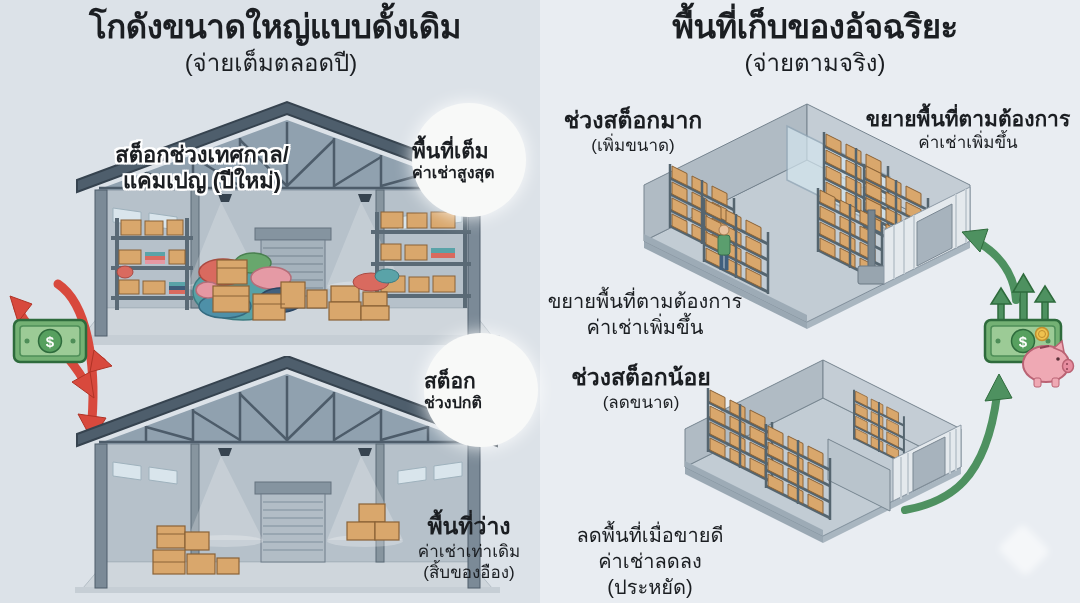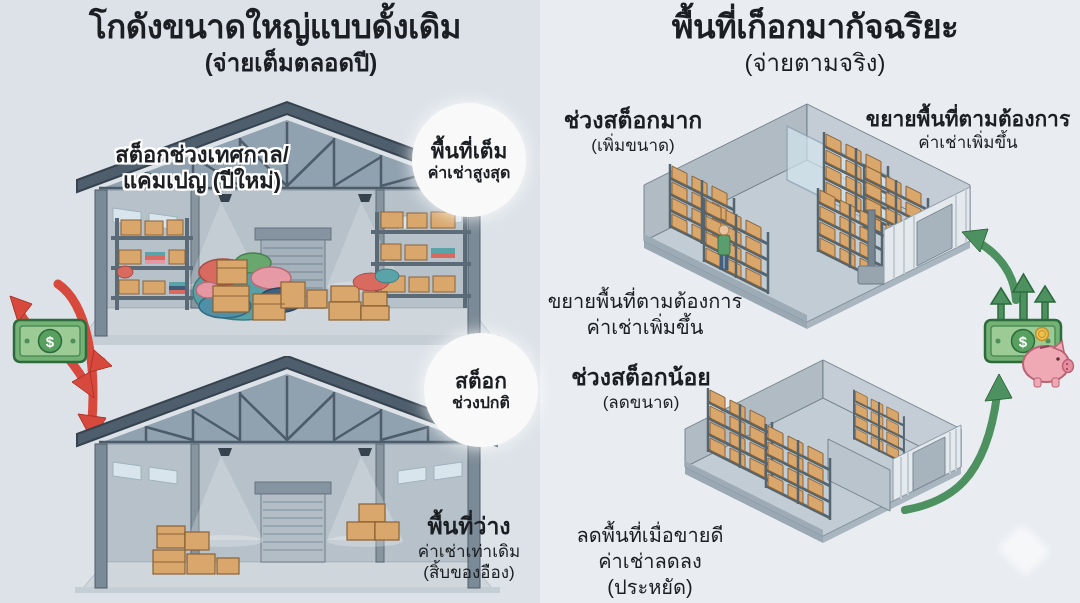--- a/index.html
+++ b/index.html
@@ -14,21 +14,21 @@
   .ttl{font-size:33px;font-weight:700;text-align:center;letter-spacing:-0.5px;line-height:1.15;}
   .sub{font-size:24px;font-weight:400;text-align:center;line-height:1.1;}
   .center{text-align:center;line-height:1.18;}
   .outlined{
     font-weight:700;font-size:22px;
     text-shadow:-2px -2px 0 #fff,2px -2px 0 #fff,-2px 2px 0 #fff,2px 2px 0 #fff,
                  0 -2px 0 #fff,0 2px 0 #fff,-2px 0 0 #fff,2px 0 0 #fff;
   }
   .badge{
     background:#f8f9f8;border-radius:50%;
-    display:flex;flex-direction:column;align-items:center;justify-content:center;
+    display:flex;flex-direction:column;align-items:flex-start;justify-content:center;
     box-shadow:0 0 18px rgba(255,255,255,.9);
   }
   .badge .l1{font-size:21px;font-weight:700;line-height:1.2;}
   .badge .l2{font-size:16px;font-weight:700;line-height:1.2;}
   .cap1{font-size:23px;font-weight:700;line-height:1.25;}
   .cap2{font-size:17px;font-weight:400;line-height:1.25;}
   .watermark{
     width:40px;height:36px;background:rgba(255,255,255,.55);
     transform:rotate(45deg);border-radius:6px;filter:blur(3px);
   }
@@ -59,21 +59,21 @@
         </g>
         <path d="M0,2 L0,-62 M64,34 L64,-28 M32,18 L32,-46" stroke="#55656f" stroke-width="2.5" fill="none"></path>
       </g>
     </defs>
   </svg>
 
   <div class="abs panel-left"></div>
   <div class="abs panel-right"></div>
 
   <div class="abs ttl" style="left:60px;top:8px;width:430px;">โกดังขนาดใหญ่แบบดั้งเดิม</div>
-  <div class="abs sub" style="left:76px;top:50px;width:430px;font-weight:bold;">(จ่ายเต็มตลอดปี)</div>
+  <div class="abs sub" style="left:56px;top:50px;width:430px;">(จ่ายเต็มตลอดปี)</div>
 
   <svg class="abs" style="left:75px;top:100px;" width="425" height="245" viewBox="0 0 425 245">
     <rect x="30" y="90" width="365" height="118" fill="#b6c1ca" stroke="#8795a2"></rect>
     <polygon points="8,236 30,208 395,208 417,236" fill="#cfd6dc" stroke="#b4bec6"></polygon>
     <rect x="0" y="235" width="425" height="10" fill="#c6ced5"></rect>
     <polygon points="22,90 212,20 402,90" fill="#90a1af"></polygon>
     <g stroke="#4d5c6a" stroke-width="2.5" fill="none">
       <path d="M24,88 L400,88 M212,22 L212,88 M118,55 L118,88 M306,55 L306,88 M165,38 L165,88 M259,38 L259,88 M71,72 L71,88 M353,72 L353,88"></path>
       <path d="M118,57 L165,86 M165,40 L212,86 M306,57 L259,86 M259,40 L212,86 M71,73 L118,86 M353,73 L306,86"></path>
     </g>
@@ -259,21 +259,21 @@
     <div class="l1">สต็อก</div>
     <div class="l2">ช่วงปกติ</div>
   </div>
 
   <div class="abs center" style="left:390px;top:512px;width:158px;">
     <div class="cap1">พื้นที่ว่าง</div>
     <div class="cap2">ค่าเช่าเท่าเดิม</div>
     <div class="cap2">(สิ้บของอือง)</div>
   </div>
 
-  <div class="abs ttl" style="left:605px;top:8px;width:420px;">พื้นที่เก็อกมากัจฉริยะ</div>
+  <div class="abs ttl" style="left:605px;top:8px;width:420px;">พื้นที่เก็บของอัจฉริยะ</div>
   <div class="abs sub" style="left:605px;top:50px;width:420px;">(จ่ายตามจริง)</div>
 
   <div class="abs center" style="left:533px;top:106px;width:200px;">
     <div class="cap1">ช่วงสต็อกมาก</div>
     <div class="cap2">(เพิ่มขนาด)</div>
   </div>
 
   <div class="abs center" style="left:858px;top:106px;width:220px;">
     <div style="font-size:21px;font-weight:700;line-height:1.25;">ขยายพื้นที่ตามต้องการ</div>
     <div class="cap2">ค่าเช่าเพิ่มขึ้น</div>

